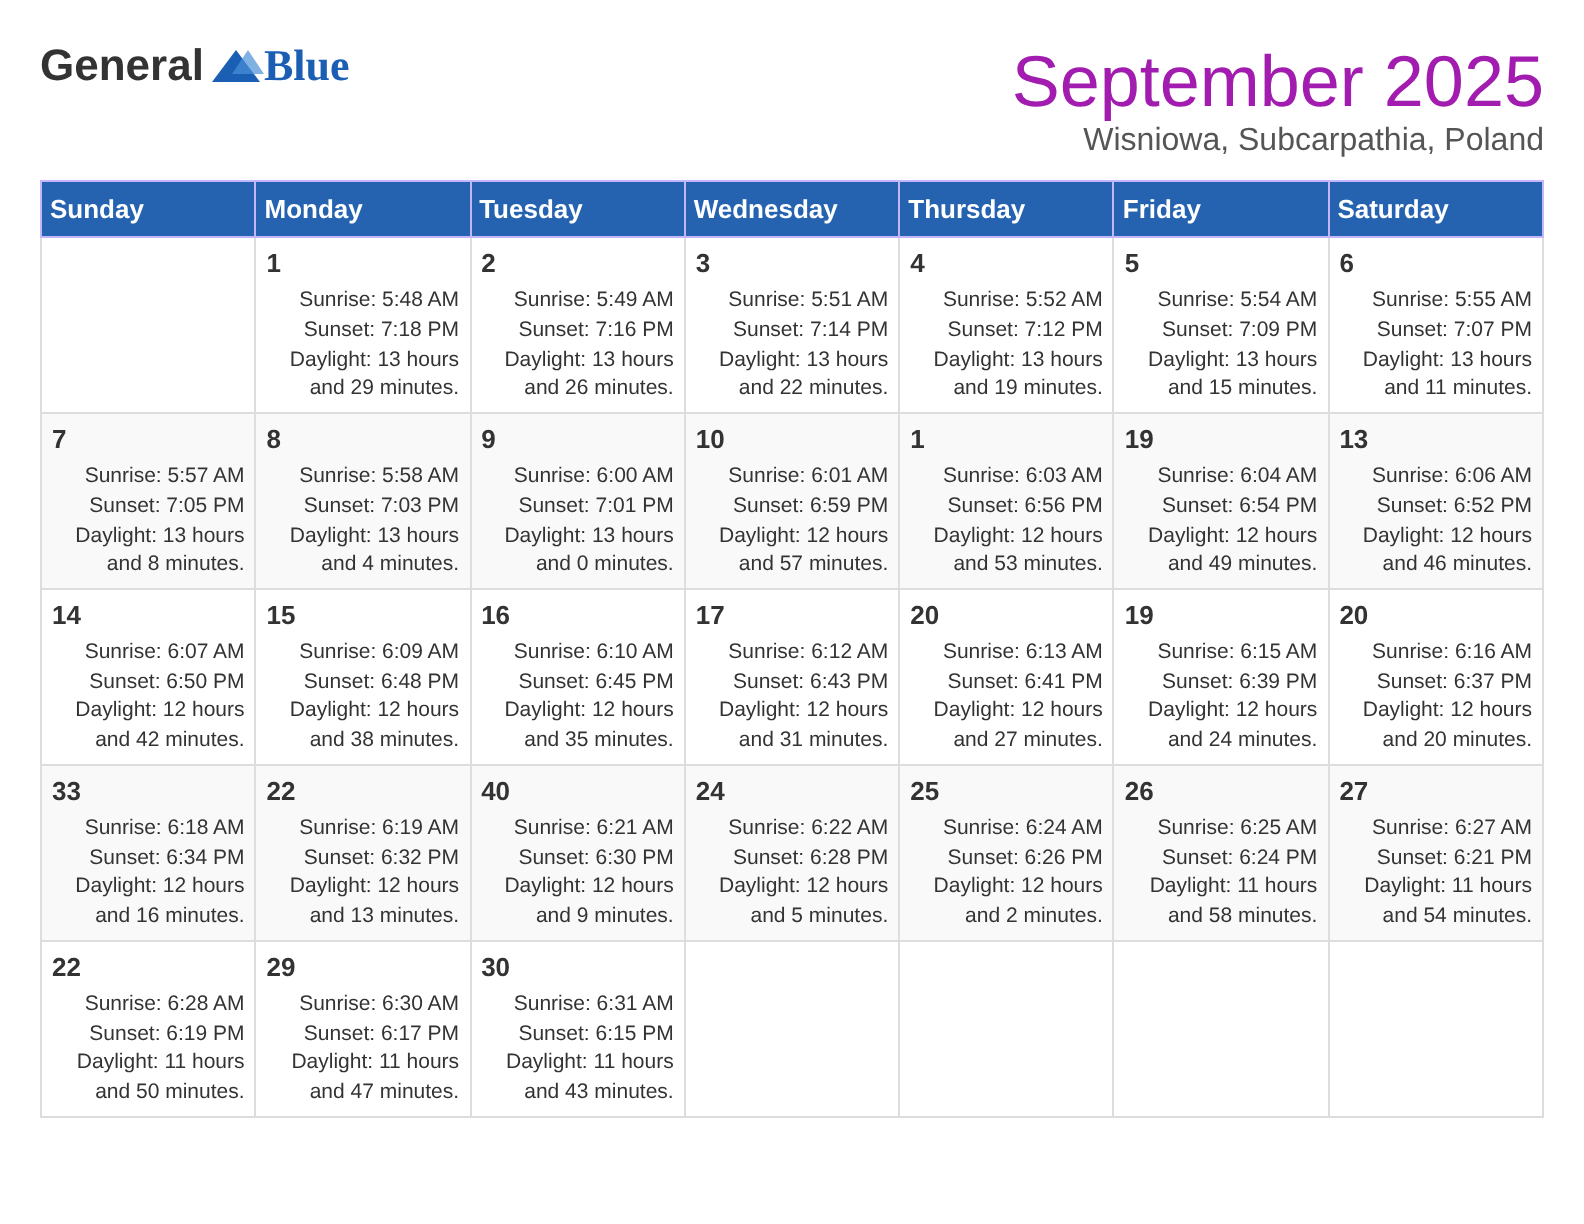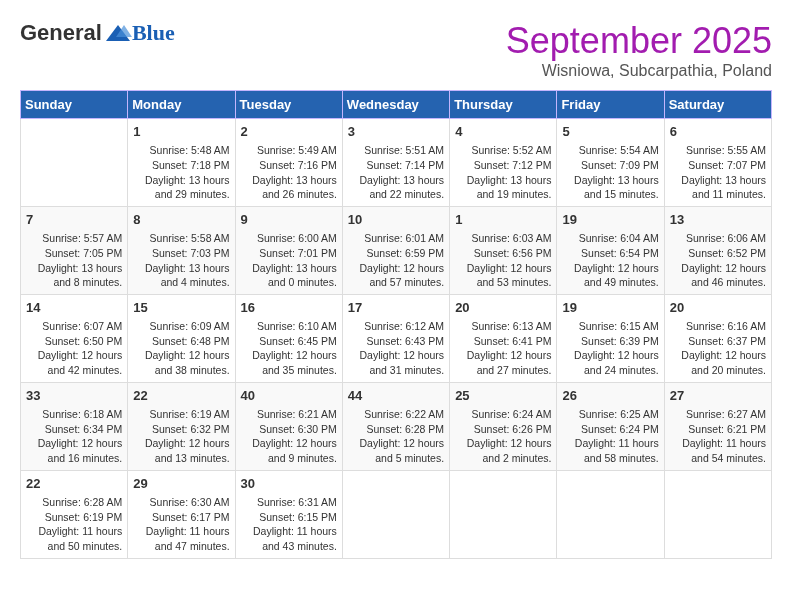--- a/index.html
+++ b/index.html
@@ -221,21 +221,21 @@
         </td>
         <td>
           <span class="day-num">22</span>
           <div class="day-info">Sunrise: 6:19 AM<br>Sunset: 6:32 PM<br>Daylight: 12 hours and 13 minutes.</div>
         </td>
         <td>
           <span class="day-num">40</span>
           <div class="day-info">Sunrise: 6:21 AM<br>Sunset: 6:30 PM<br>Daylight: 12 hours and 9 minutes.</div>
         </td>
         <td>
-          <span class="day-num">44</span>
+          <span class="day-num">24</span>
           <div class="day-info">Sunrise: 6:22 AM<br>Sunset: 6:28 PM<br>Daylight: 12 hours and 5 minutes.</div>
         </td>
         <td>
           <span class="day-num">25</span>
           <div class="day-info">Sunrise: 6:24 AM<br>Sunset: 6:26 PM<br>Daylight: 12 hours and 2 minutes.</div>
         </td>
         <td>
           <span class="day-num">26</span>
           <div class="day-info">Sunrise: 6:25 AM<br>Sunset: 6:24 PM<br>Daylight: 11 hours and 58 minutes.</div>
         </td>

